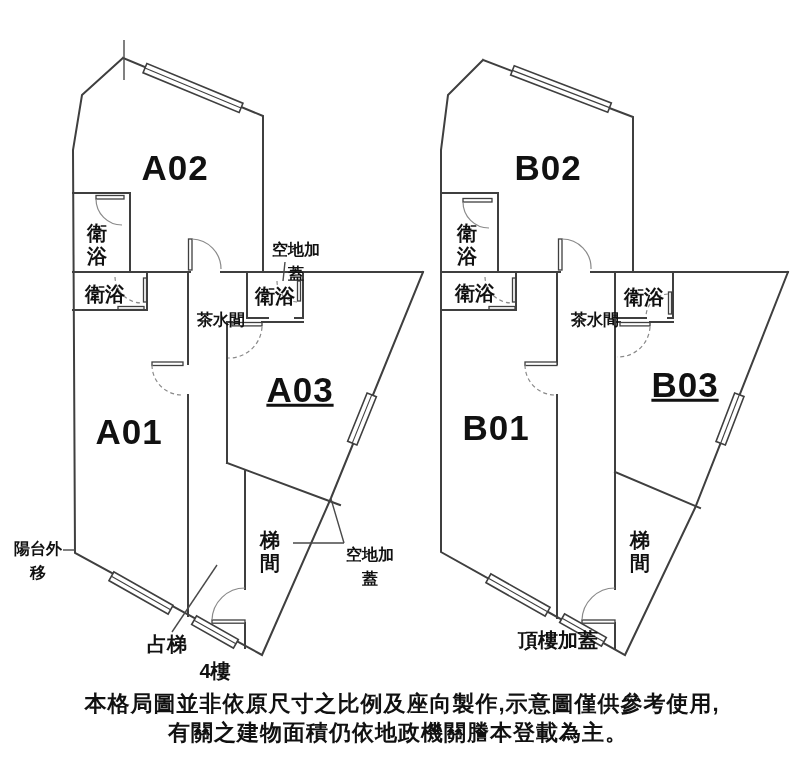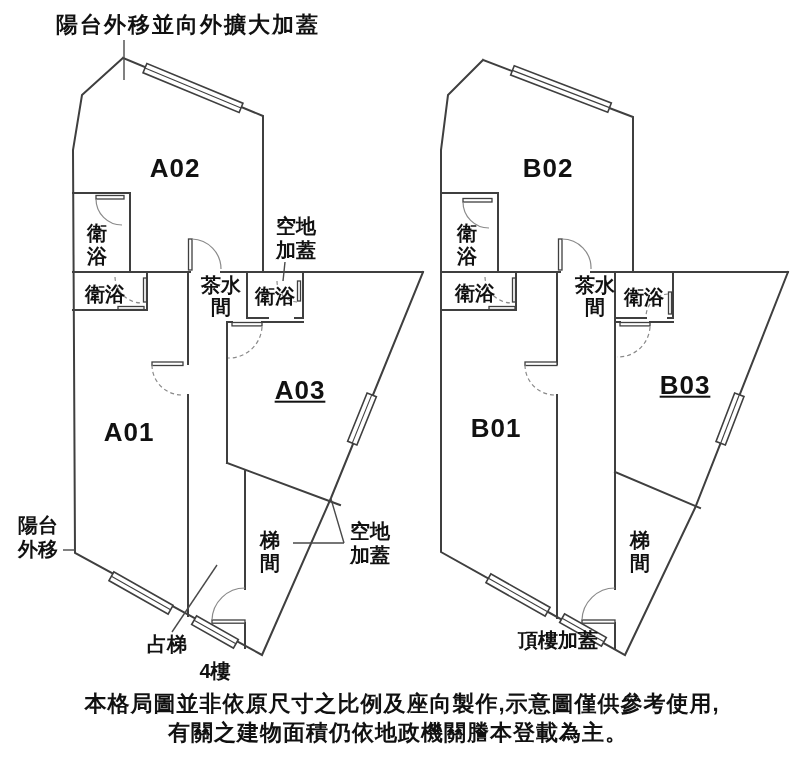--- a/index.html
+++ b/index.html
@@ -12,23 +12,23 @@
   .arc{stroke:#8a8a8a;stroke-width:1.2;fill:none;}
   .dashed{stroke-dasharray:4 3;}
   .leafset rect{fill:#fff;stroke:#3f3f3f;stroke-width:1.3;}
   .win rect{fill:#fff;stroke:#3f3f3f;stroke-width:1.6;}
   .win line{stroke:#3f3f3f;stroke-width:1.1;}
   .leader{stroke:#4a4a4a;stroke-width:1.4;fill:none;}
   .lbl{
     position:absolute;transform:translate(-50%,-50%);
     font-weight:700;color:#111;text-align:center;line-height:1.1;
   }
-  .unit{font-size:26px;letter-spacing:1px;white-space:nowrap;}
+  .unit{font-size:35px;letter-spacing:1px;white-space:nowrap;}
   .small{font-size:20px;white-space:nowrap;}
-  .wrap2{font-size:20px;width:48px;word-break:break-all;line-height:24px;}
+  .wrap2{font-size:16px;width:48px;word-break:break-all;line-height:24px;margin-top:24px;}
   .vstack{font-size:20px;width:22px;word-break:break-all;line-height:23px;}
   .note{font-size:22px;letter-spacing:2px;white-space:nowrap;}
   .disc{font-size:22px;letter-spacing:1px;white-space:nowrap;}
 </style>
 </head>
 <body>
 
 <div id="stage">
 
   <svg id="plan-svg" width="800" height="757" viewBox="0 0 800 757">
@@ -131,21 +131,20 @@
 
     <g>
       <path class="leader" d="M124,40 V80"></path>
       <path class="leader" d="M63,550 H76"></path>
       <path class="leader" d="M172,632 L217,565"></path>
       <path class="leader" d="M285,262 L283,281"></path>
       <path class="leader" d="M293,543 H344 M344,543 L331,499"></path>
     </g>
   </svg>
 
-  <div class="lbl note" style="left:188px;top:25px;">陽台外移並向外擴大加蓋</div>
 
   <div class="lbl unit" style="left:175px;top:168px;">A02</div>
   <div class="lbl unit" style="left:129px;top:432px;">A01</div>
   <div class="lbl unit" style="left:300px;top:390px;text-decoration:underline;">A03</div>
   <div class="lbl vstack" style="left:97px;top:245px;">衛浴</div>
   <div class="lbl small" style="left:105px;top:294px;">衛浴</div>
   <div class="lbl small" style="left:275px;top:296px;">衛浴</div>
   <div class="lbl wrap2" style="left:221px;top:296px;line-height:22px;">茶水間</div>
   <div class="lbl vstack" style="left:270px;top:552px;">梯間</div>
   <div class="lbl wrap2" style="left:296px;top:238px;">空地加蓋</div>

